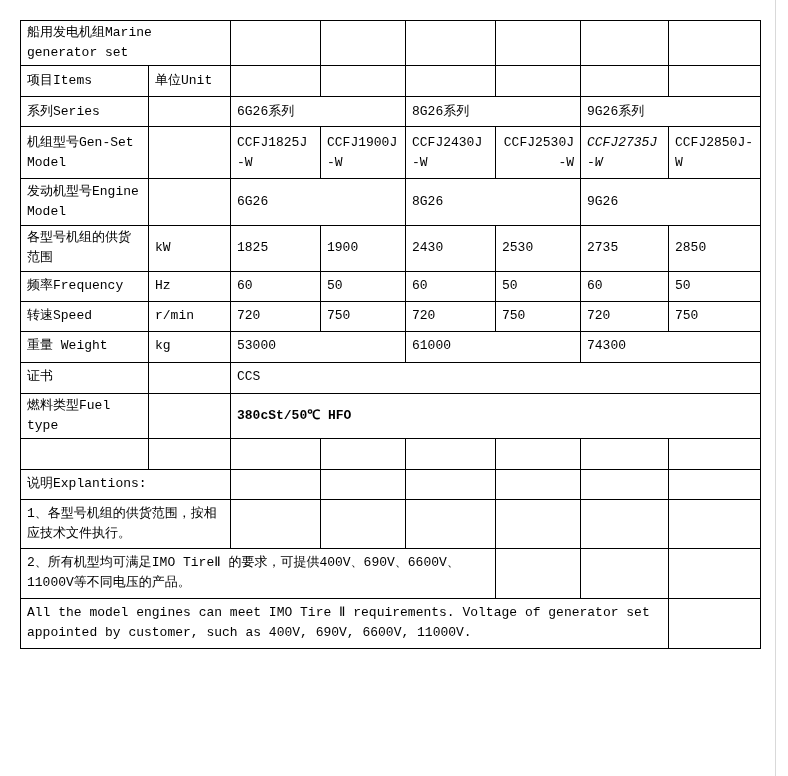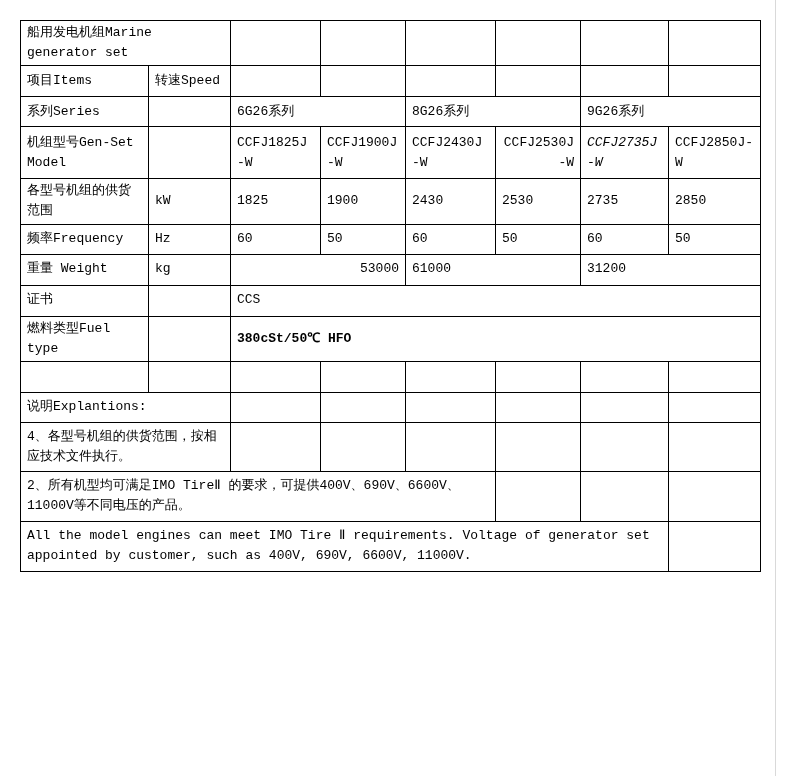--- a/index.html
+++ b/index.html
@@ -64,21 +64,21 @@
           <td colspan="2" style="border-color: rgb(0, 0, 0);">船用发电机组Marine generator set</td>
           <td style="border-color: rgb(0, 0, 0);"></td>
           <td style="border-color: rgb(0, 0, 0);"></td>
           <td style="border-color: rgb(0, 0, 0);"></td>
           <td style="border-color: rgb(0, 0, 0);"></td>
           <td style="border-color: rgb(0, 0, 0);"></td>
           <td style="border-color: rgb(0, 0, 0);"></td>
         </tr>
         <tr style="height: 31px;">
           <td style="border-color: rgb(0, 0, 0);">项目Items</td>
-          <td style="border-color: rgb(0, 0, 0);">转速Speed</td>
+          <td style="border-color: rgb(0, 0, 0);">单位Unit</td>
           <td style="border-color: rgb(0, 0, 0);"></td>
           <td style="border-color: rgb(0, 0, 0);"></td>
           <td style="border-color: rgb(0, 0, 0);"></td>
           <td style="border-color: rgb(0, 0, 0);"></td>
           <td style="border-color: rgb(0, 0, 0);"></td>
           <td style="border-color: rgb(0, 0, 0);"></td>
         </tr>
         <tr style="height: 30px;">
           <td style="border-color: rgb(0, 0, 0); margin-left: 36px;">系列Series</td>
           <td style="border-color: rgb(0, 0, 0);"></td>
@@ -89,46 +89,63 @@
         <tr style="height: 52px;">
           <td style="border-color: rgb(0, 0, 0);">机组型号Gen-Set Model</td>
           <td style="border-color: rgb(0, 0, 0);"></td>
           <td style="border-color: rgb(0, 0, 0);">CCFJ1825J-W</td>
           <td style="border-color: rgb(0, 0, 0);">CCFJ1900J-W</td>
           <td style="border-color: rgb(0, 0, 0);">CCFJ2430J-W</td>
           <td style="border-color: rgb(0, 0, 0); text-align: right;">CCFJ2530J-W</td>
           <td style="border-color: rgb(0, 0, 0); font-style: italic;">CCFJ2735J-W</td>
           <td style="border-color: rgb(0, 0, 0);">CCFJ2850J-W</td>
         </tr>
+        <tr style="height: 47px;">
+          <td style="border-color: rgb(0, 0, 0);">发动机型号Engine Model</td>
+          <td style="border-color: rgb(0, 0, 0);"></td>
+          <td colspan="2" style="border-color: rgb(0, 0, 0);">6G26</td>
+          <td colspan="2" style="border-color: rgb(0, 0, 0);">8G26</td>
+          <td colspan="2" style="border-color: rgb(0, 0, 0);">9G26</td>
+        </tr>
         <tr style="height: 31px;">
           <td style="border-color: rgb(0, 0, 0);">各型号机组的供货范围</td>
           <td style="border-color: rgb(0, 0, 0);">kW</td>
           <td style="border-color: rgb(0, 0, 0);">1825</td>
           <td style="border-color: rgb(0, 0, 0);">1900</td>
           <td style="border-color: rgb(0, 0, 0);">2430</td>
           <td style="border-color: rgb(0, 0, 0);">2530</td>
           <td style="border-color: rgb(0, 0, 0);">2735</td>
           <td style="border-color: rgb(0, 0, 0);">2850</td>
         </tr>
         <tr style="height: 30px;">
           <td style="border-color: rgb(0, 0, 0);">频率Frequency</td>
           <td style="border-color: rgb(0, 0, 0);">Hz</td>
           <td style="border-color: rgb(0, 0, 0);">60</td>
           <td style="border-color: rgb(0, 0, 0);">50</td>
           <td style="border-color: rgb(0, 0, 0);">60</td>
           <td style="border-color: rgb(0, 0, 0);">50</td>
           <td style="border-color: rgb(0, 0, 0);">60</td>
           <td style="border-color: rgb(0, 0, 0);">50</td>
         </tr>
+        <tr style="height: 30px;">
+          <td style="border-color: rgb(0, 0, 0);">转速Speed</td>
+          <td style="border-color: rgb(0, 0, 0);">r/min</td>
+          <td style="border-color: rgb(0, 0, 0);">720</td>
+          <td style="border-color: rgb(0, 0, 0);">750</td>
+          <td style="border-color: rgb(0, 0, 0);">720</td>
+          <td style="border-color: rgb(0, 0, 0);">750</td>
+          <td style="border-color: rgb(0, 0, 0);">720</td>
+          <td style="border-color: rgb(0, 0, 0);">750</td>
+        </tr>
         <tr style="height: 31px; padding-left: 22px;">
           <td style="border-color: rgb(0, 0, 0);">重量 Weight</td>
           <td style="border-color: rgb(0, 0, 0);">kg</td>
-          <td colspan="2" style="border-color: rgb(0, 0, 0); text-align: right;">53000</td>
+          <td colspan="2" style="border-color: rgb(0, 0, 0);">53000</td>
           <td colspan="2" style="border-color: rgb(0, 0, 0);">61000</td>
-          <td colspan="2" style="border-color: rgb(0, 0, 0);">31200</td>
+          <td colspan="2" style="border-color: rgb(0, 0, 0);">74300</td>
         </tr>
         <tr style="height: 31px;">
           <td style="border-color: rgb(0, 0, 0);">证书</td>
           <td style="border-color: rgb(0, 0, 0);"></td>
           <td colspan="6" style="border-color: rgb(0, 0, 0);">CCS</td>
         </tr>
         <tr style="height: 31px;">
           <td style="border-color: rgb(0, 0, 0);">燃料类型Fuel type</td>
           <td style="border-color: rgb(0, 0, 0);"></td>
           <td colspan="6" style="border-color: rgb(0, 0, 0); font-weight: bold;">380cSt/50℃ HFO</td>
@@ -146,21 +163,21 @@
         <tr style="height: 30px;">
           <td colspan="2" style="border-color: rgb(0, 0, 0);">说明Explantions:</td>
           <td style="border-color: rgb(0, 0, 0);"></td>
           <td style="border-color: rgb(0, 0, 0);"></td>
           <td style="border-color: rgb(0, 0, 0);"></td>
           <td style="border-color: rgb(0, 0, 0);"></td>
           <td style="border-color: rgb(0, 0, 0);"></td>
           <td style="border-color: rgb(0, 0, 0);"></td>
         </tr>
         <tr style="height: 49px;">
-          <td colspan="2" style="border-color: rgb(0, 0, 0);">4、各型号机组的供货范围，按相应技术文件执行。</td>
+          <td colspan="2" style="border-color: rgb(0, 0, 0);">1、各型号机组的供货范围，按相应技术文件执行。</td>
           <td style="border-color: rgb(0, 0, 0);"></td>
           <td style="border-color: rgb(0, 0, 0);"></td>
           <td style="border-color: rgb(0, 0, 0);"></td>
           <td style="border-color: rgb(0, 0, 0);"></td>
           <td style="border-color: rgb(0, 0, 0);"></td>
           <td style="border-color: rgb(0, 0, 0);"></td>
         </tr>
         <tr style="height: 50px;">
           <td colspan="5" style="border-color: rgb(0, 0, 0);">2、所有机型均可满足IMO TireⅡ 的要求，可提供400V、690V、6600V、11000V等不同电压的产品。</td>
           <td style="border-color: rgb(0, 0, 0);"></td>

